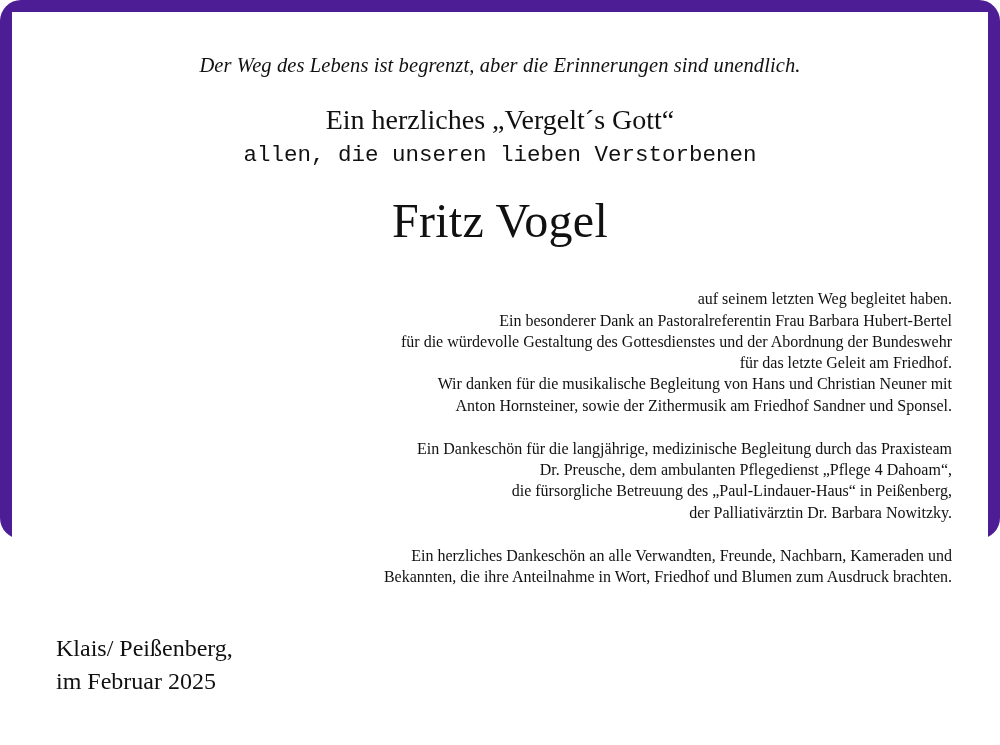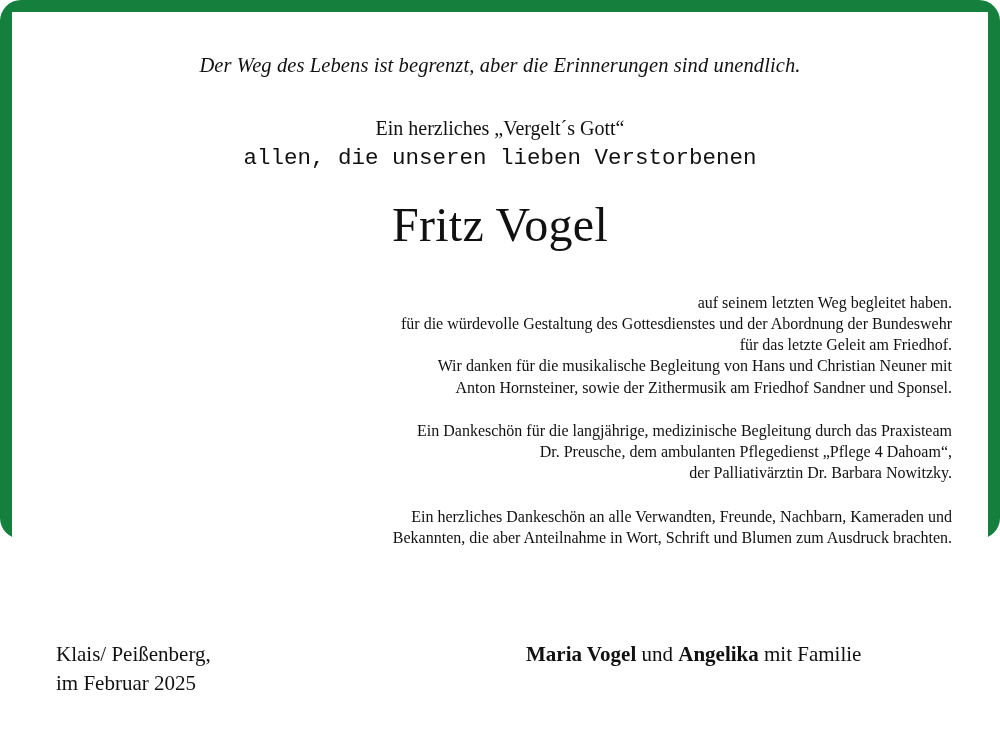--- a/index.html
+++ b/index.html
@@ -11,21 +11,21 @@
     width: 1000px;
     height: 745px;
     font-family: "Liberation Serif", serif;
     color: #111111;
     overflow: hidden;
   }
   .page {
     position: relative;
     width: 1000px;
     height: 539px;
-    background: #15803d;
+    background: #4c1d95;
     box-sizing: border-box;
     padding: 12px;
     border-radius: 21px;
   }
   .card {
     position: relative;
     width: 976px;
     height: 721px;
     background: #ffffff;
     box-sizing: border-box;
@@ -36,22 +36,22 @@
   .epigraph {
     text-align: center;
     font-style: italic;
     font-size: 20.5px;
     letter-spacing: 0.1px;
     margin-top: 16px;
     margin-bottom: 16px;
   }
   .thanks-line {
     text-align: center;
-    font-size: 20px;
-    margin-top: 23px;
+    font-size: 28px;
+    margin-top: 10px;
     line-height: 1.22;
   }
   .thanks-sub {
     text-align: center;
     font-size: 22.5px;
     margin-top: 4px;
     line-height: 1.25;
     font-family: Liberation Mono, monospace;
   }
   .name {
@@ -75,21 +75,21 @@
     white-space: nowrap;
   }
   .footer {
     margin-top: auto;
     display: flex;
     align-items: flex-start;
     justify-content: flex-start;
     padding-bottom: 18px;
   }
   .footer-left {
-    font-size: 21px;
+    font-size: 24px;
     line-height: 1.35;
     text-align: left;
     width: 470px;
     padding-left: 8px;
   }
   .footer-right {
     font-size: 21px;
     line-height: 1.35;
     text-align: left;
     flex: 1;
@@ -110,41 +110,42 @@
 
     <div class="epigraph">Der Weg des Lebens ist begrenzt, aber die Erinnerungen sind unendlich.</div>
 
     <div class="thanks-line">Ein herzliches „Vergelt´s Gott“</div>
     <div class="thanks-sub">allen, die unseren lieben Verstorbenen</div>
 
     <div class="name">Fritz Vogel</div>
 
     <div class="body-block">
       <span class="body-line">auf seinem letzten Weg begleitet haben.</span>
+      <span class="body-line">Ein besonderer Dank an Pastoralreferentin Frau Barbara Hubert-Bertel</span>
       <span class="body-line">für die würdevolle Gestaltung des Gottesdienstes und der Abordnung der Bundeswehr</span>
       <span class="body-line">für das letzte Geleit am Friedhof.</span>
       <span class="body-line">Wir danken für die musikalische Begleitung von Hans und Christian Neuner mit</span>
       <span class="body-line">Anton Hornsteiner, sowie der Zithermusik am Friedhof Sandner und Sponsel.</span>
     </div>
 
     <div class="body-block gap">
       <span class="body-line">Ein Dankeschön für die langjährige, medizinische Begleitung durch das Praxisteam</span>
       <span class="body-line">Dr. Preusche, dem ambulanten Pflegedienst „Pflege 4 Dahoam“,</span>
+      <span class="body-line">die fürsorgliche Betreuung des „Paul-Lindauer-Haus“ in Peißenberg,</span>
       <span class="body-line">der Palliativärztin Dr. Barbara Nowitzky.</span>
     </div>
 
     <div class="body-block gap">
       <span class="body-line">Ein herzliches Dankeschön an alle Verwandten, Freunde, Nachbarn, Kameraden und</span>
-      <span class="body-line">Bekannten, die aber Anteilnahme in Wort, Schrift und Blumen zum Ausdruck brachten.</span>
+      <span class="body-line">Bekannten, die ihre Anteilnahme in Wort, Friedhof und Blumen zum Ausdruck brachten.</span>
     </div>
 
     <div class="footer">
       <div class="footer-left">
         <span class="footer-line">Klais/ Peißenberg,</span>
         <span class="footer-line">im Februar 2025</span>
       </div>
       <div class="footer-right">
-        <span class="footer-line"><span class="strong">Maria Vogel</span><span> und </span><span class="strong">Angelika</span><span> mit Familie</span></span>
       </div>
     </div>
 
   </div>
 </div>
 
 </body></html>

